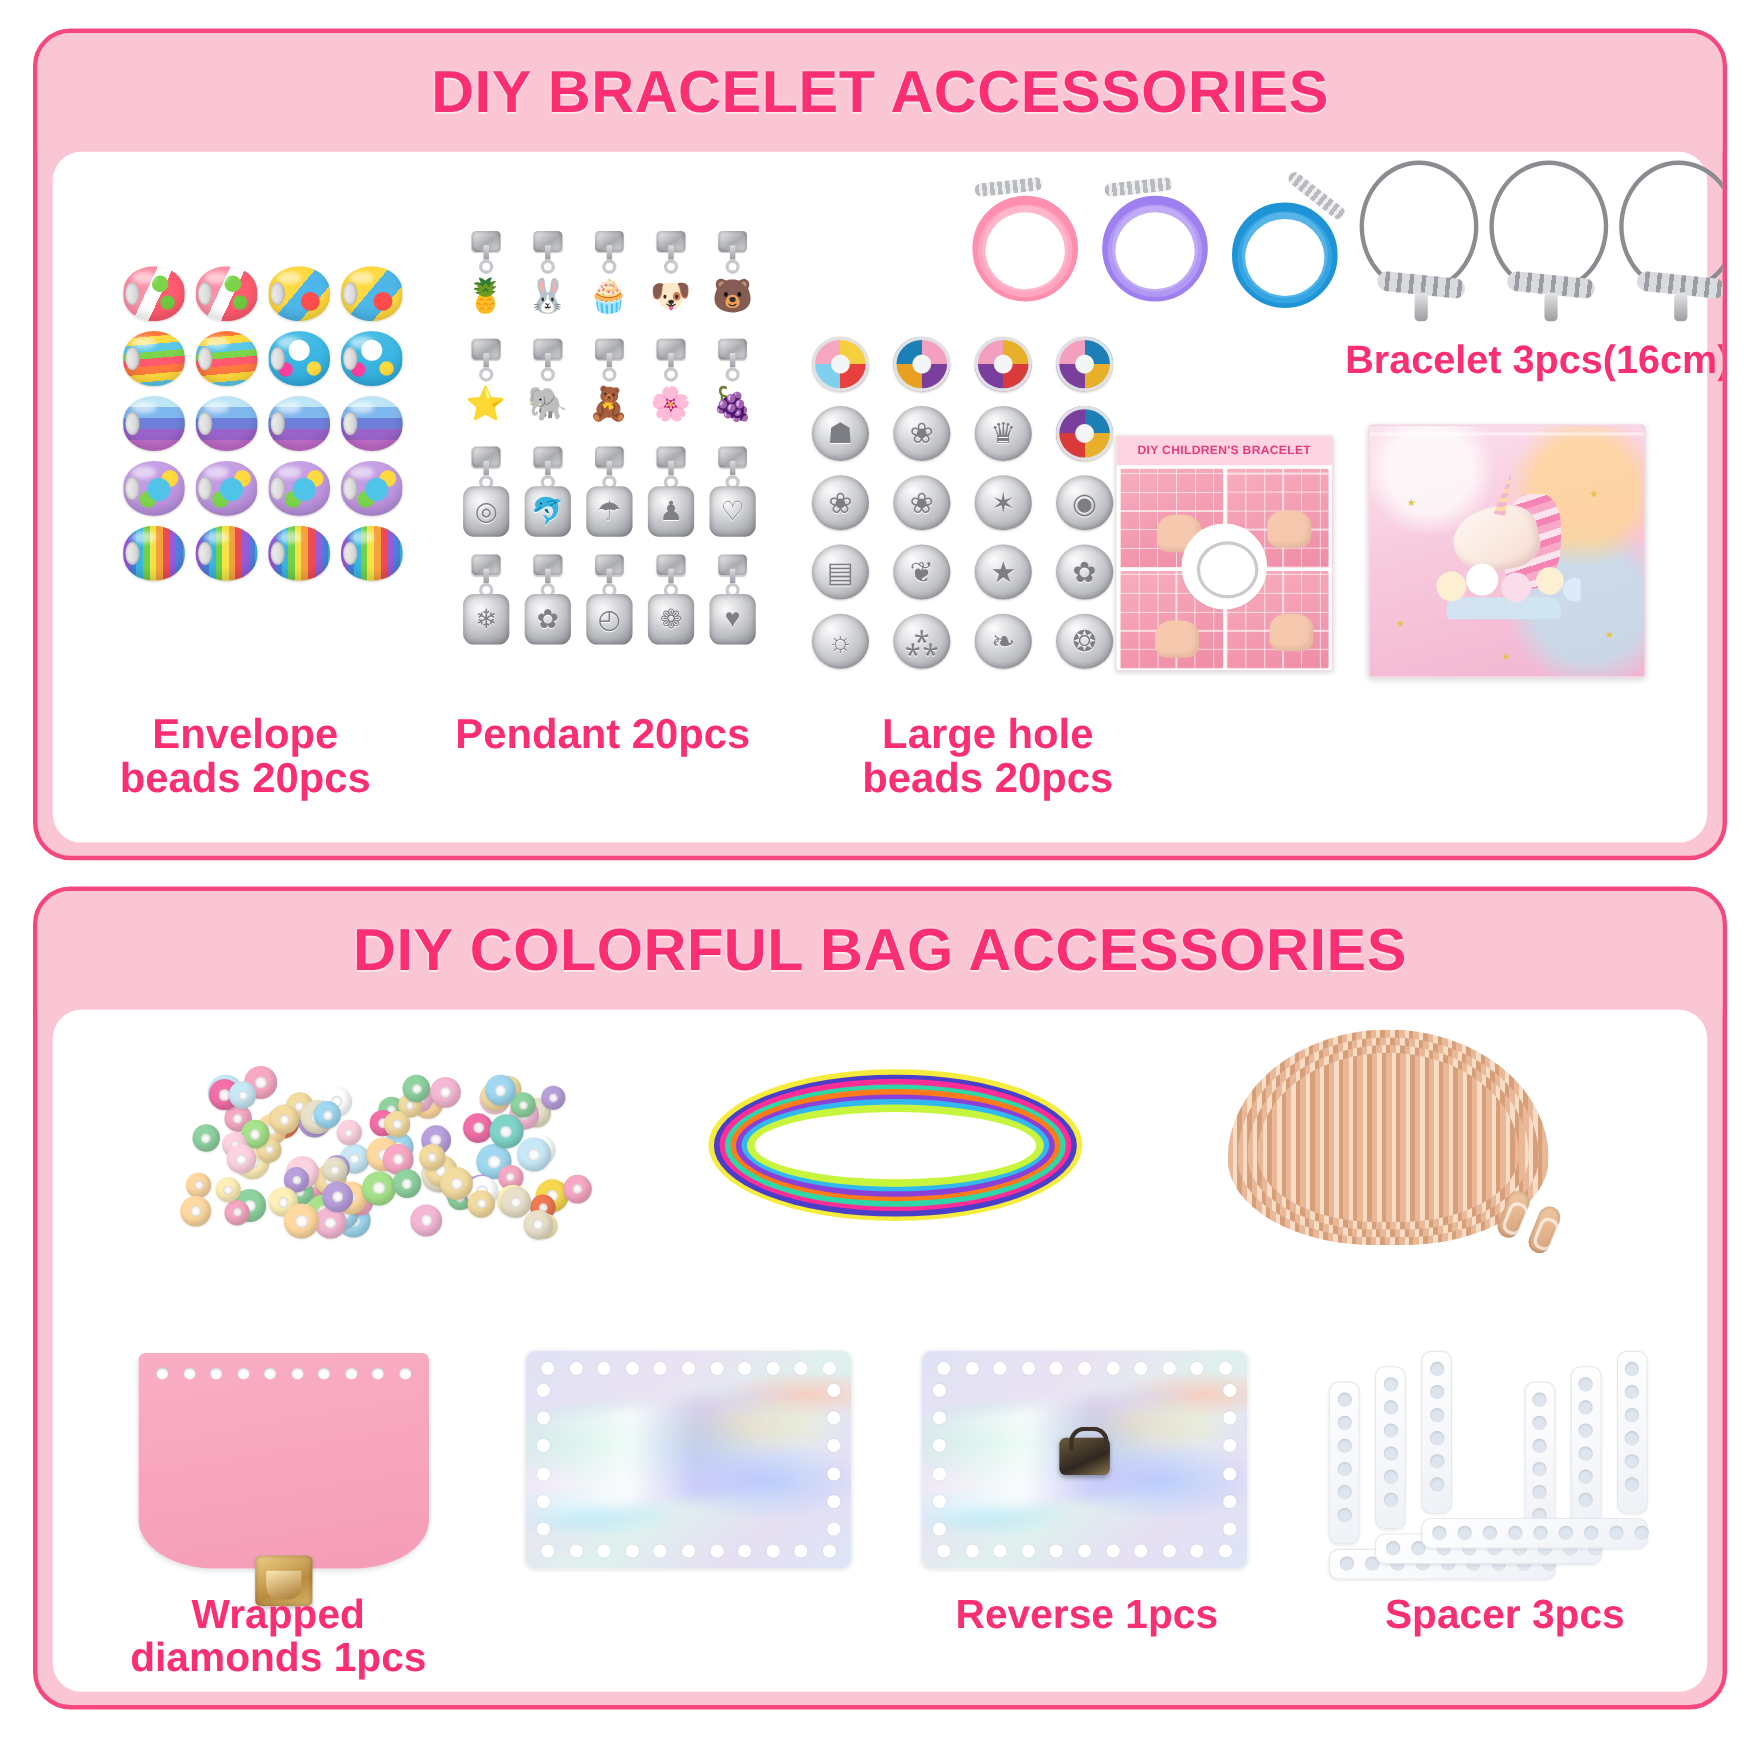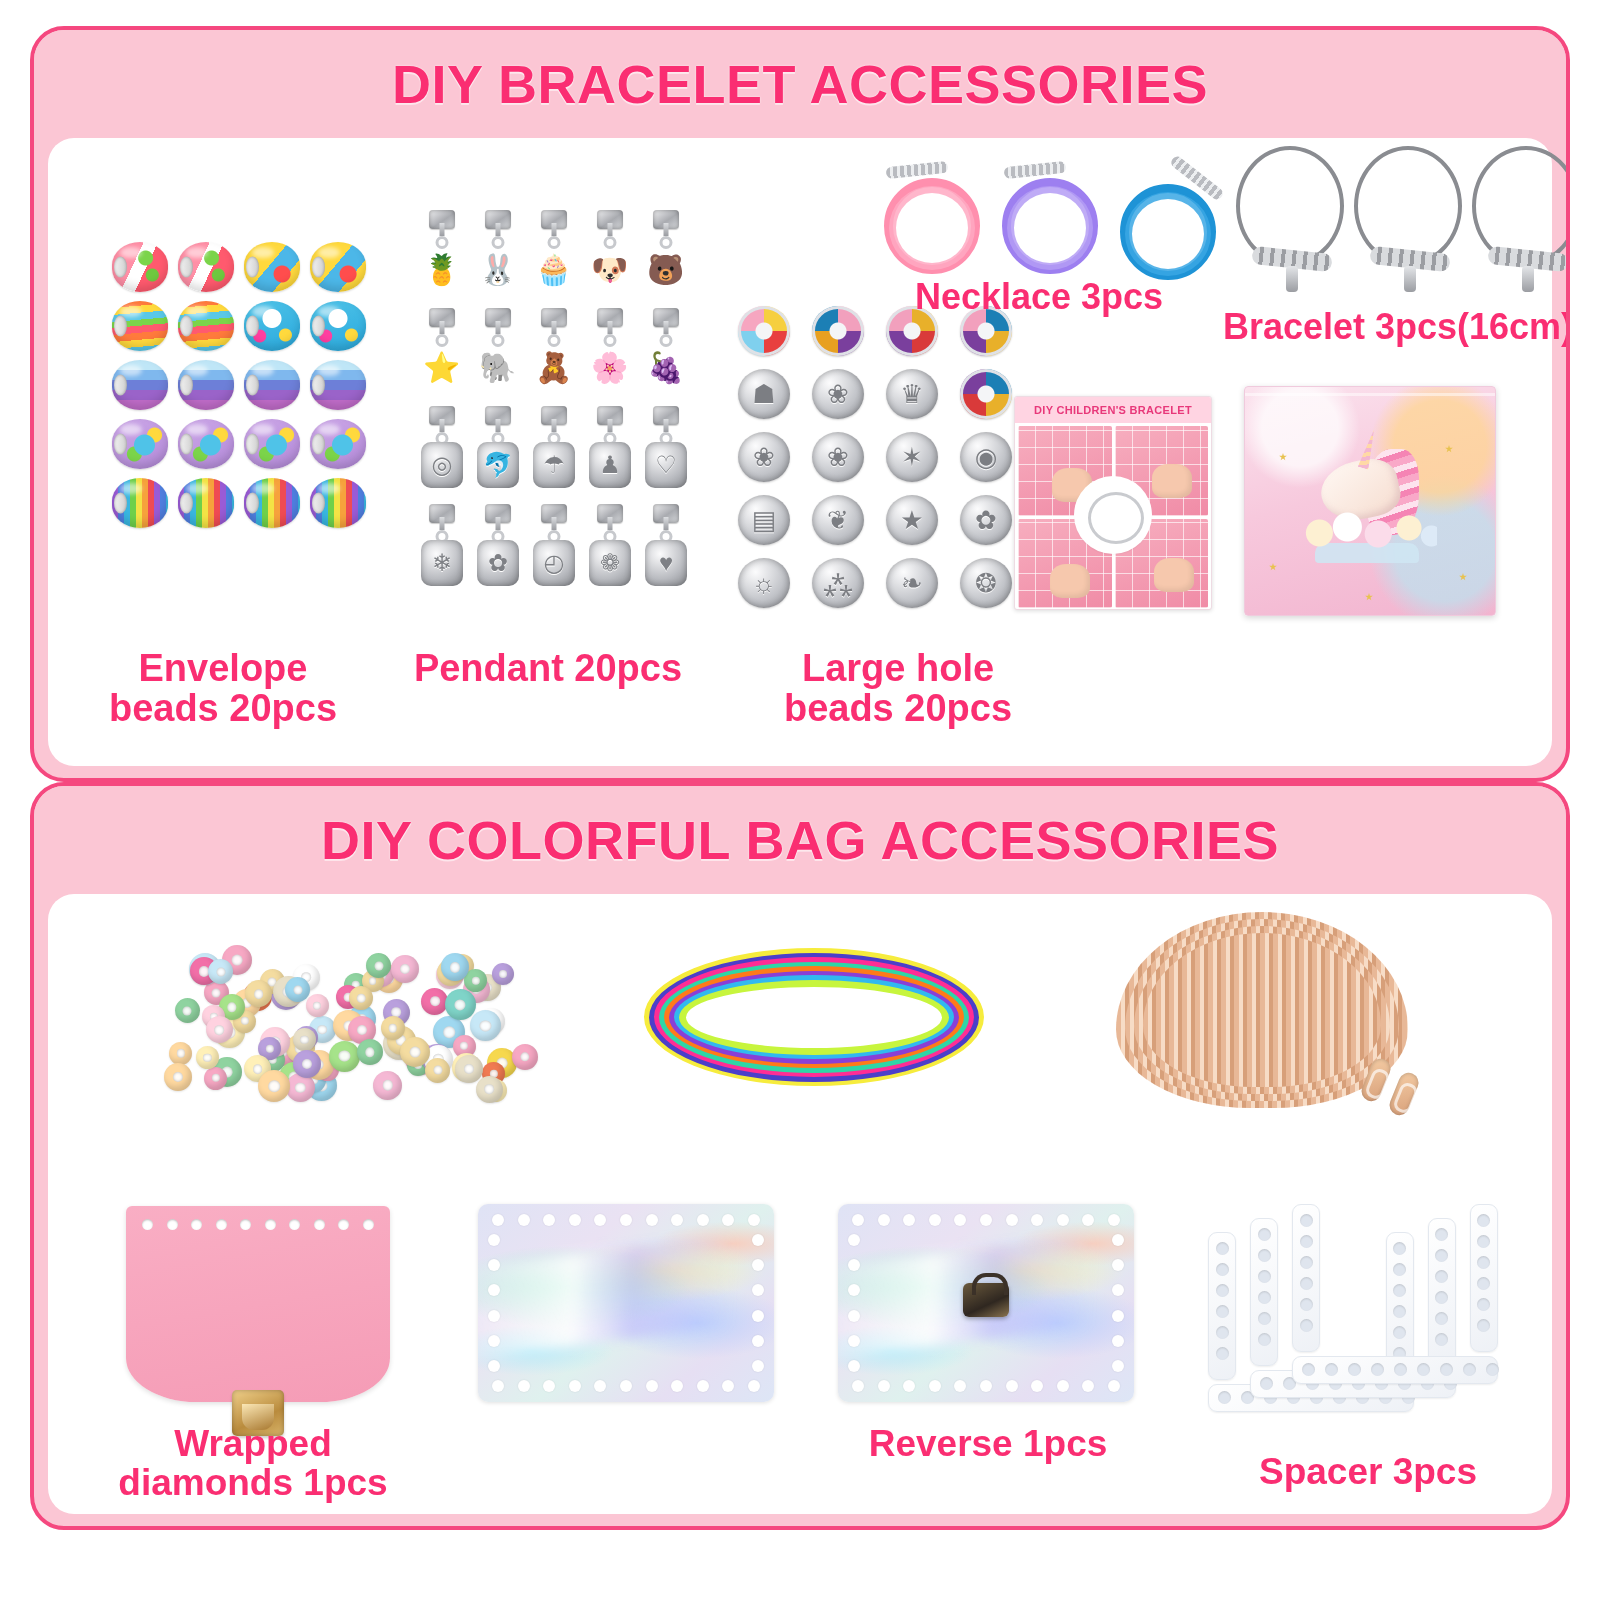--- a/index.html
+++ b/index.html
@@ -14,21 +14,21 @@
   
   .card {
     background: #fbc6d4;
     border: 4px solid #f4partial;
     border: 4px solid #f5487f;
     border-radius: 34px;
     position: relative;
     overflow: hidden;
   }
   #card-bracelet { height: 756px; }
-  #card-bag { height: 748px; }
+  #card-bag { height: 748px; margin-top: 24px; }
 
   .card-header {
     height: 108px;
     display: flex; align-items: center; justify-content: center;
     background: #fbc6d4;
   }
   .card-title {
     font-size: 54px;
     font-weight: 800;
     letter-spacing: 0.5px;
@@ -554,21 +554,20 @@
             <div class="ext"></div>
             <div class="ring" style="border-color:#9d7ff0;"></div>
             <div class="ring2" style="border-color:#b49cf5;"></div>
           </div>
           <div class="neck" style="left:236px; top:16px;">
             <div class="ext" style="left:52px; top:6px; transform:rotate(38deg);"></div>
             <div class="ring" style="border-color:#1e93d6;"></div>
             <div class="ring2" style="border-color:#3aa7e4;"></div>
           </div>
         </div>
-        <div class="cell lbl" style="left:826px; top:140px; width:330px; font-size:36px;">Necklace 3pcs</div>
 
         <div class="cell" style="left:1180px; top:0px; width:370px; height:180px;">
           <div class="brac" style="left:0px; top:8px;">
             <div class="hoop"></div>
               <div class="clasp"></div>
               <div class="drop"></div>
           </div>
           <div class="brac" style="left:118px; top:8px;">
             <div class="hoop"></div>
               <div class="clasp"></div>
@@ -945,19 +944,19 @@
                 <b></b>
                 <b></b>
                 <b></b>
                 <b></b>
                 <b></b>
                 <b></b>
                 <b></b>
               </div>
             </div>
           </div>
-        <div class="cell lbl" style="left:1130px; top:558px; width:380px; font-size:37px;">Spacer 3pcs</div>
+        <div class="cell lbl" style="left:1130px; top:530px; width:380px; font-size:37px;">Spacer 3pcs</div>
 
       </div>
     </div>
   </div>
 
 </div>
 
 </body></html>

